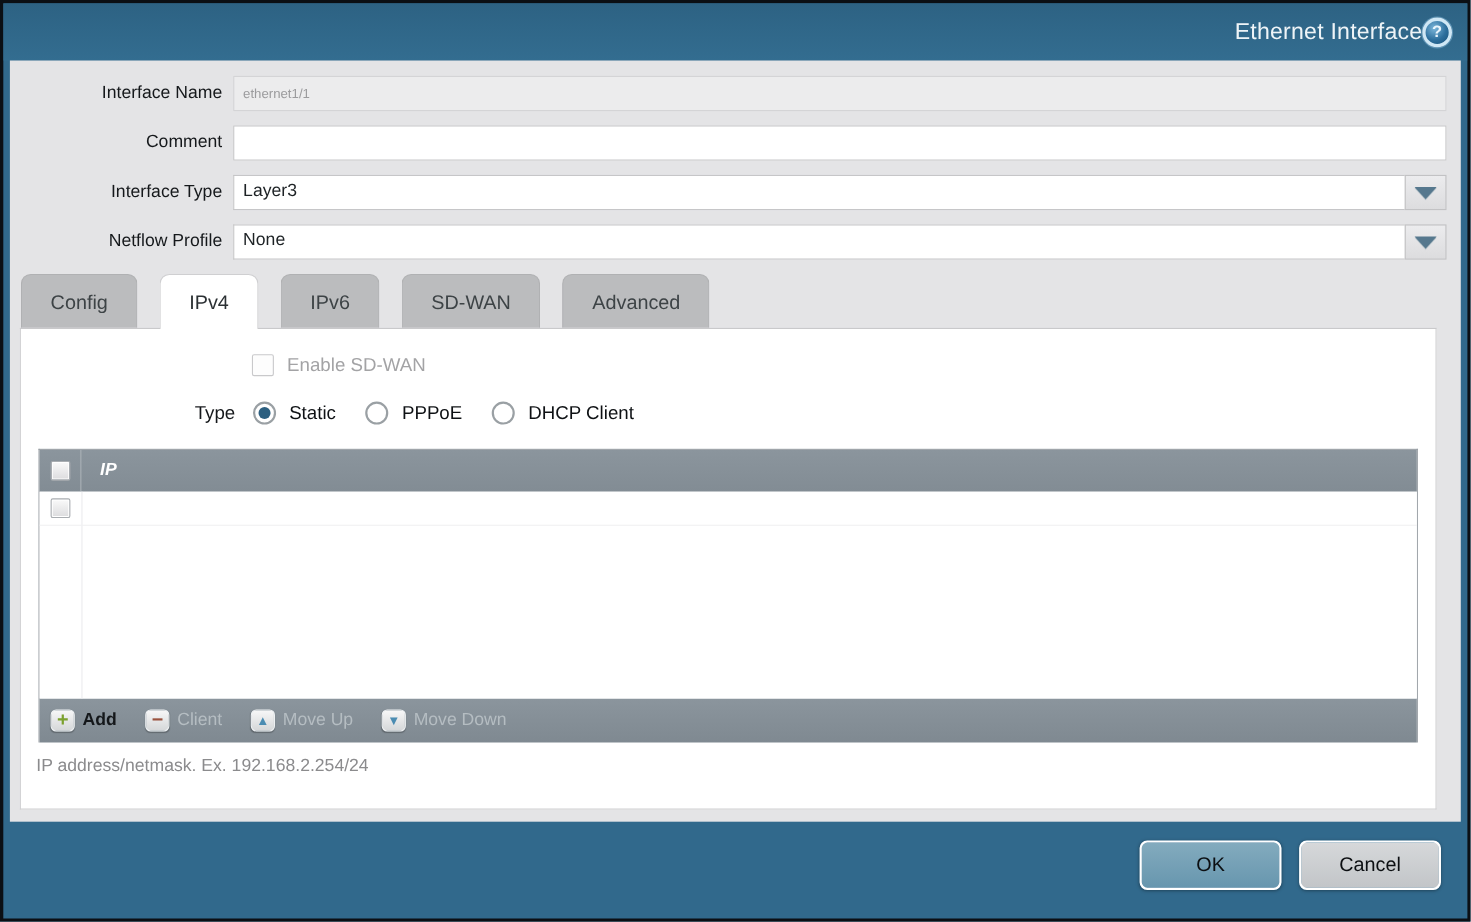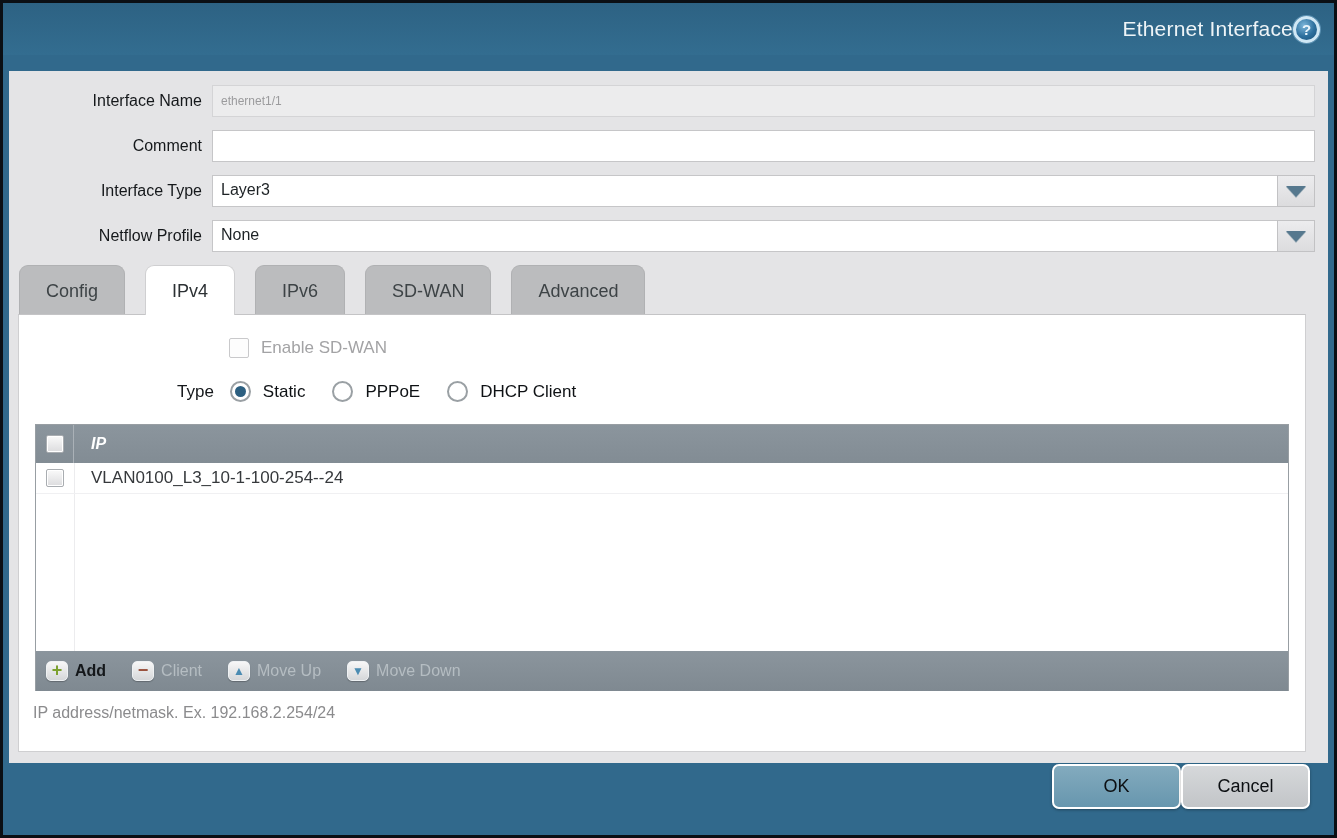--- a/index.html
+++ b/index.html
@@ -24,21 +24,21 @@
     width:27px;height:27px;border-radius:50%;
     background:radial-gradient(circle at 38% 32%, #7cb6da 0%, #2d6f9d 55%, #174f78 100%);
     border:3px solid #cfe7f5;
     box-shadow:0 0 0 1px #5d93b5;
     color:#eaf5fc; font-size:15px; font-weight:bold;
     display:flex; align-items:center; justify-content:center;
     cursor:pointer;
   }
   
   .body{
-    margin:16px 6px; height:692px;
+    margin:0 6px; height:692px;
     background:#e4e4e6;
     padding:14px 13px 0 0;
   }
   .form-row{ display:flex; align-items:center; margin-bottom:13px; }
   .form-row .lbl{
     width:203px; text-align:right; padding-right:10px;
     font-size:16px; color:#15181b;
   }
   .field{ flex:1; display:flex; }
   .tb{
@@ -138,21 +138,21 @@
   .glyph-minus{ color:#9a523e; font-size:18px; font-weight:bold; margin-top:-3px; }
   .glyph-up,.glyph-down{ color:#4b8cb2; font-size:12px; }
   .tool-btn .t-lbl{ font-size:16px; color:#14171a; font-weight:600; }
   .tool-btn.disabled{ cursor:default; }
   .tool-btn.disabled .t-lbl{ color:#b5bdc2; font-weight:400; }
   .hint{ margin:13px 0 0 14px; font-size:16px; color:#8b8b8d; }
   
   .footer{
     position:absolute; left:0; right:0; bottom:0; height:88px;
     display:flex; justify-content:flex-end; align-items:flex-start;
-    gap:0; padding:17px 24px 14px 0;
+    gap:16px; padding:17px 24px 14px 0;
   }
   .btn{
     width:129px; height:45px; border-radius:7px;
     border:2px solid #ffffff; font-size:18px; color:#0c0f12;
     display:flex; align-items:center; justify-content:center;
     cursor:pointer; box-shadow:0 1px 3px rgba(0,0,0,.35);
     font-family:"Liberation Sans","DejaVu Sans",sans-serif;
   }
   .btn-ok{ background:linear-gradient(#83abbe,#6796ae); }
   .btn-cancel{ background:linear-gradient(#d6d8da,#c2c5c8); }
@@ -239,21 +239,20 @@
           <span class="cell-check">
             <span class="checkbox small"></span>
           </span>
           <span class="col-lbl">IP</span>
         </div>
         <div class="grid-body">
           <div class="grid-row">
             <span class="cell-check">
               <span class="checkbox small"></span>
             </span>
-            <span class="cell-txt">VLAN0100_L3_10-1-100-254--24</span>
           </div>
         </div>
         <div class="grid-toolbar">
           <span class="tool-btn">
             <span class="badge">
                 <span class="glyph-plus">+</span>
               </span>
             <span class="t-lbl">Add</span>
           </span>
           <span class="tool-btn disabled">

